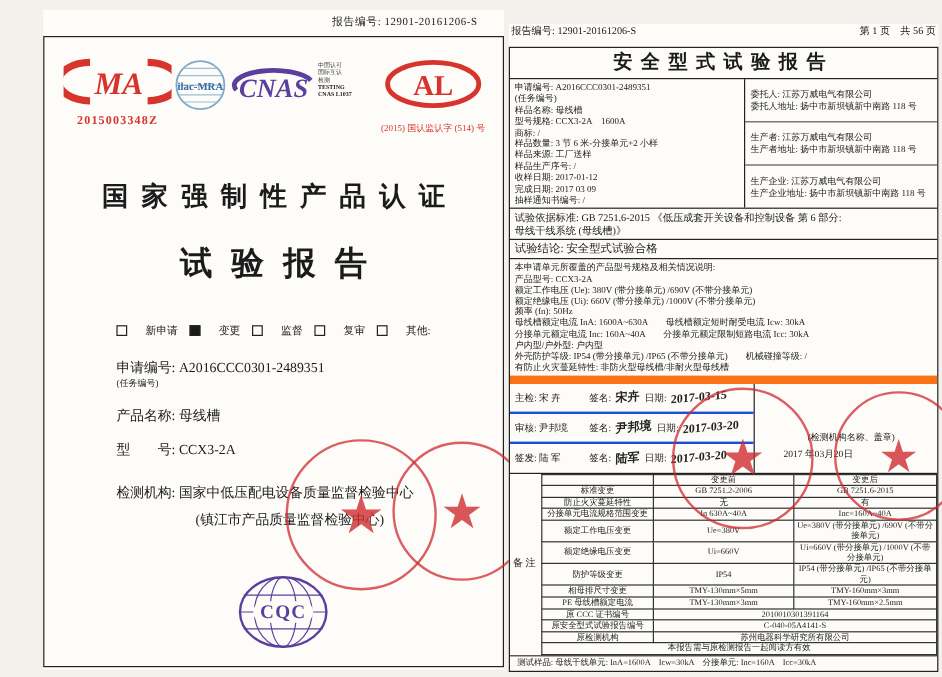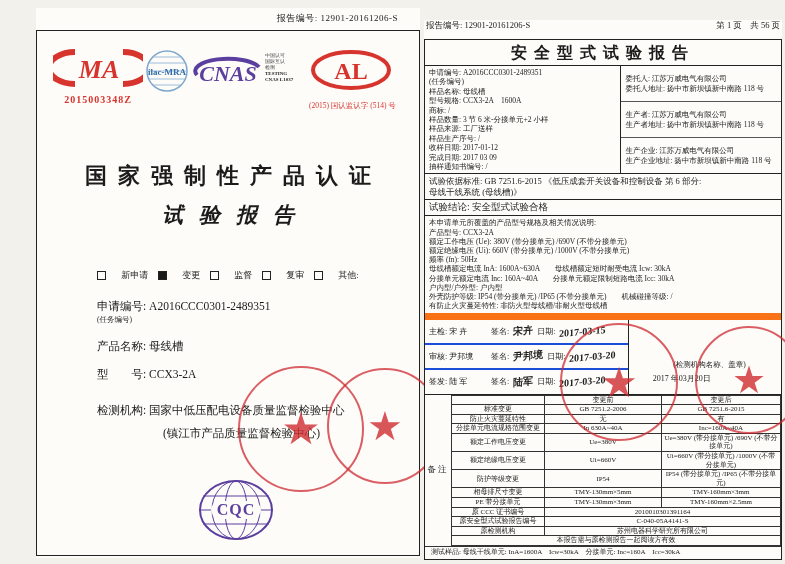--- a/index.html
+++ b/index.html
@@ -10,24 +10,24 @@
   .lp{position:absolute;left:36px;top:8px;width:384px;height:550px;background:#fdfcf9;}
   .lp-report{position:absolute;top:4px;right:22px;font-size:9px;letter-spacing:.5px;}
   .lp-box{position:absolute;left:0;top:22px;right:0;bottom:2px;border:1.5px solid #222;}
   .logo-row{position:absolute;top:16px;left:14px;right:6px;height:64px;display:flex;align-items:flex-start;}
   .cma{width:94px;text-align:center;}
   .cma-num{font-size:10px;font-weight:bold;color:#d8342e;letter-spacing:1px;margin-top:1px;}
   .ilac{width:46px;margin-top:2px;}
   .cnas{width:74px;margin-top:4px;}
   .cnas-side{width:44px;font-size:5px;line-height:6px;color:#444;margin-top:6px;}
   .cnas-side .b{font-weight:bold;color:#222;}
-  .al{flex:1;margin-top:2px;}
+  .al{flex:1;text-align:center;margin-top:2px;}
   .al-cap{font-size:7.5px;color:#d8342e;margin-top:6px;white-space:nowrap;}
-  .lp-t1{position:absolute;top:118px;left:0;right:0;text-align:center;font-size:22px;font-weight:600;letter-spacing:11px;text-indent:11px;margin-top:12px;}
-  .lp-t2{position:absolute;top:170px;left:0;right:0;text-align:center;font-size:21px;font-weight:600;letter-spacing:16px;text-indent:16px;font-style:italic;}
+  .lp-t1{position:absolute;top:118px;left:0;right:0;text-align:center;font-size:22px;font-weight:600;letter-spacing:11px;text-indent:11px;}
+  .lp-t2{position:absolute;top:170px;left:0;right:0;text-align:center;font-size:27px;font-weight:600;letter-spacing:16px;text-indent:16px;}
   .cb-row{position:absolute;top:238px;left:0;right:0;display:flex;justify-content:center;gap:10px;font-size:9px;}
   .cb-item{display:flex;align-items:center;gap:15px;}
   .cb{width:7px;height:7px;border:1px solid #222;display:inline-block;}
   .cb.filled{background:#1a1a1a;}
   .lp-fields{position:absolute;top:268px;left:60px;right:14px;font-size:11.5px;}
   .f-sub{font-size:7.5px;margin-top:1px;}
   .f2{margin-top:14px;}
   .f3{margin-top:13px;font-family:Liberation Serif, serif;}
   .f4{margin-top:21px;}
   .f5{margin-top:8px;padding-left:66px;}
@@ -305,21 +305,21 @@
                   <td>防护等级变更</td>
                   <td>IP54</td>
                   <td>IP54 (带分接单元) /IP65 (不带分接单元)</td>
                 </tr>
             <tr>
                   <td>相母排尺寸变更</td>
                   <td>TMY-130mm×5mm</td>
                   <td>TMY-160mm×3mm</td>
                 </tr>
             <tr>
-                  <td>PE 带分接单元</td>
+                  <td>PE 母线槽额定电流</td>
                   <td>TMY-130mm×3mm</td>
                   <td>TMY-160mm×2.5mm</td>
                 </tr>
             <tr>
                   <td>原 CCC 证书编号</td>
                   <td colspan="2">2010010301391164</td>
                 </tr>
             <tr>
                   <td>原安全型式试验报告编号</td>
                   <td colspan="2">C-040-05A4141-S</td>

